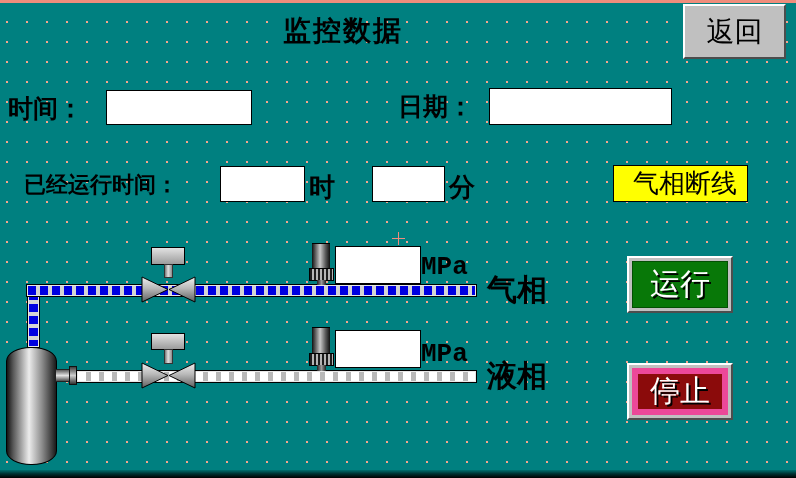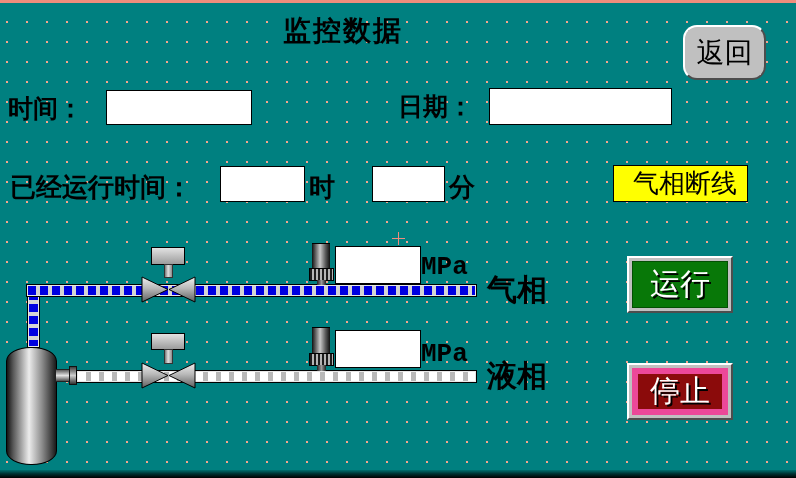--- a/index.html
+++ b/index.html
@@ -20,21 +20,21 @@
   .whitebox{background:#fff;border:1px solid #000;}
   
   .btn3d{
     background:#c0c0c0;border:2px solid;border-color:#ffffff #4d4d4d #4d4d4d #ffffff;
     padding:3px;box-sizing:border-box;cursor:pointer;
   }
   .btn3d .inner{
     width:100%;height:100%;display:flex;align-items:center;justify-content:center;
     font-size:30px;box-sizing:border-box;
   }
-  .backbtn{left:683px;top:25px;width:83px;height:55px;border-radius:14px;}
+  .backbtn{left:683px;top:4px;width:103px;height:55px;}
   .backbtn .inner{background:#c0c0c0;color:#000;font-size:28px;}
   .runbtn{left:627px;top:256px;width:106px;height:57px;}
   .runbtn .inner{background:#087808;border:1px solid #035003;color:#fff;text-shadow:2px 2px 0 #000;}
   .stopbtn{left:627px;top:363px;width:106px;height:57px;}
   .stopbtn .inner{background:#8b0b0b;border:6px solid #ec4899;color:#fff;text-shadow:2px 2px 0 #000;}
   .alarm{
     left:613px;top:165px;width:124px;height:35px;background:#ffff00;border:1px solid #000;
     display:flex;align-items:center;justify-content:center;font-size:26px;white-space:nowrap;padding-left:9px;
   }
   
@@ -77,21 +77,21 @@
   <div class="abs btn3d backbtn">
     <div class="inner">返回</div>
   </div>
 
   <div class="abs lbl" style="left:8px;top:92px;">时间：</div>
   <div class="abs whitebox" style="left:106px;top:90px;width:140px;height:33px;font-size:22px;line-height:33px;padding-left:4px;box-sizing:content-box;"></div>
 
   <div class="abs lbl" style="left:398px;top:90px;">日期：</div>
   <div class="abs whitebox" style="left:489px;top:88px;width:177px;height:35px;font-size:22px;line-height:35px;padding-left:4px;"></div>
 
-  <div class="abs lbl" style="left:10px;top:170px;font-size:26px;">已经运行时间：</div>
+  <div class="abs lbl" style="left:24px;top:170px;font-size:22px;">已经运行时间：</div>
   <div class="abs whitebox" style="left:220px;top:166px;width:83px;height:34px;font-size:22px;line-height:34px;text-align:center;"></div>
   <div class="abs lbl" style="left:309px;top:170px;font-size:26px;">时</div>
   <div class="abs whitebox" style="left:372px;top:166px;width:71px;height:34px;font-size:22px;line-height:34px;text-align:center;"></div>
   <div class="abs lbl" style="left:449px;top:170px;font-size:26px;">分</div>
 
   <div class="abs alarm">
     <span>气相断线</span>
   </div>
 
   <div class="abs plusmark"></div>

